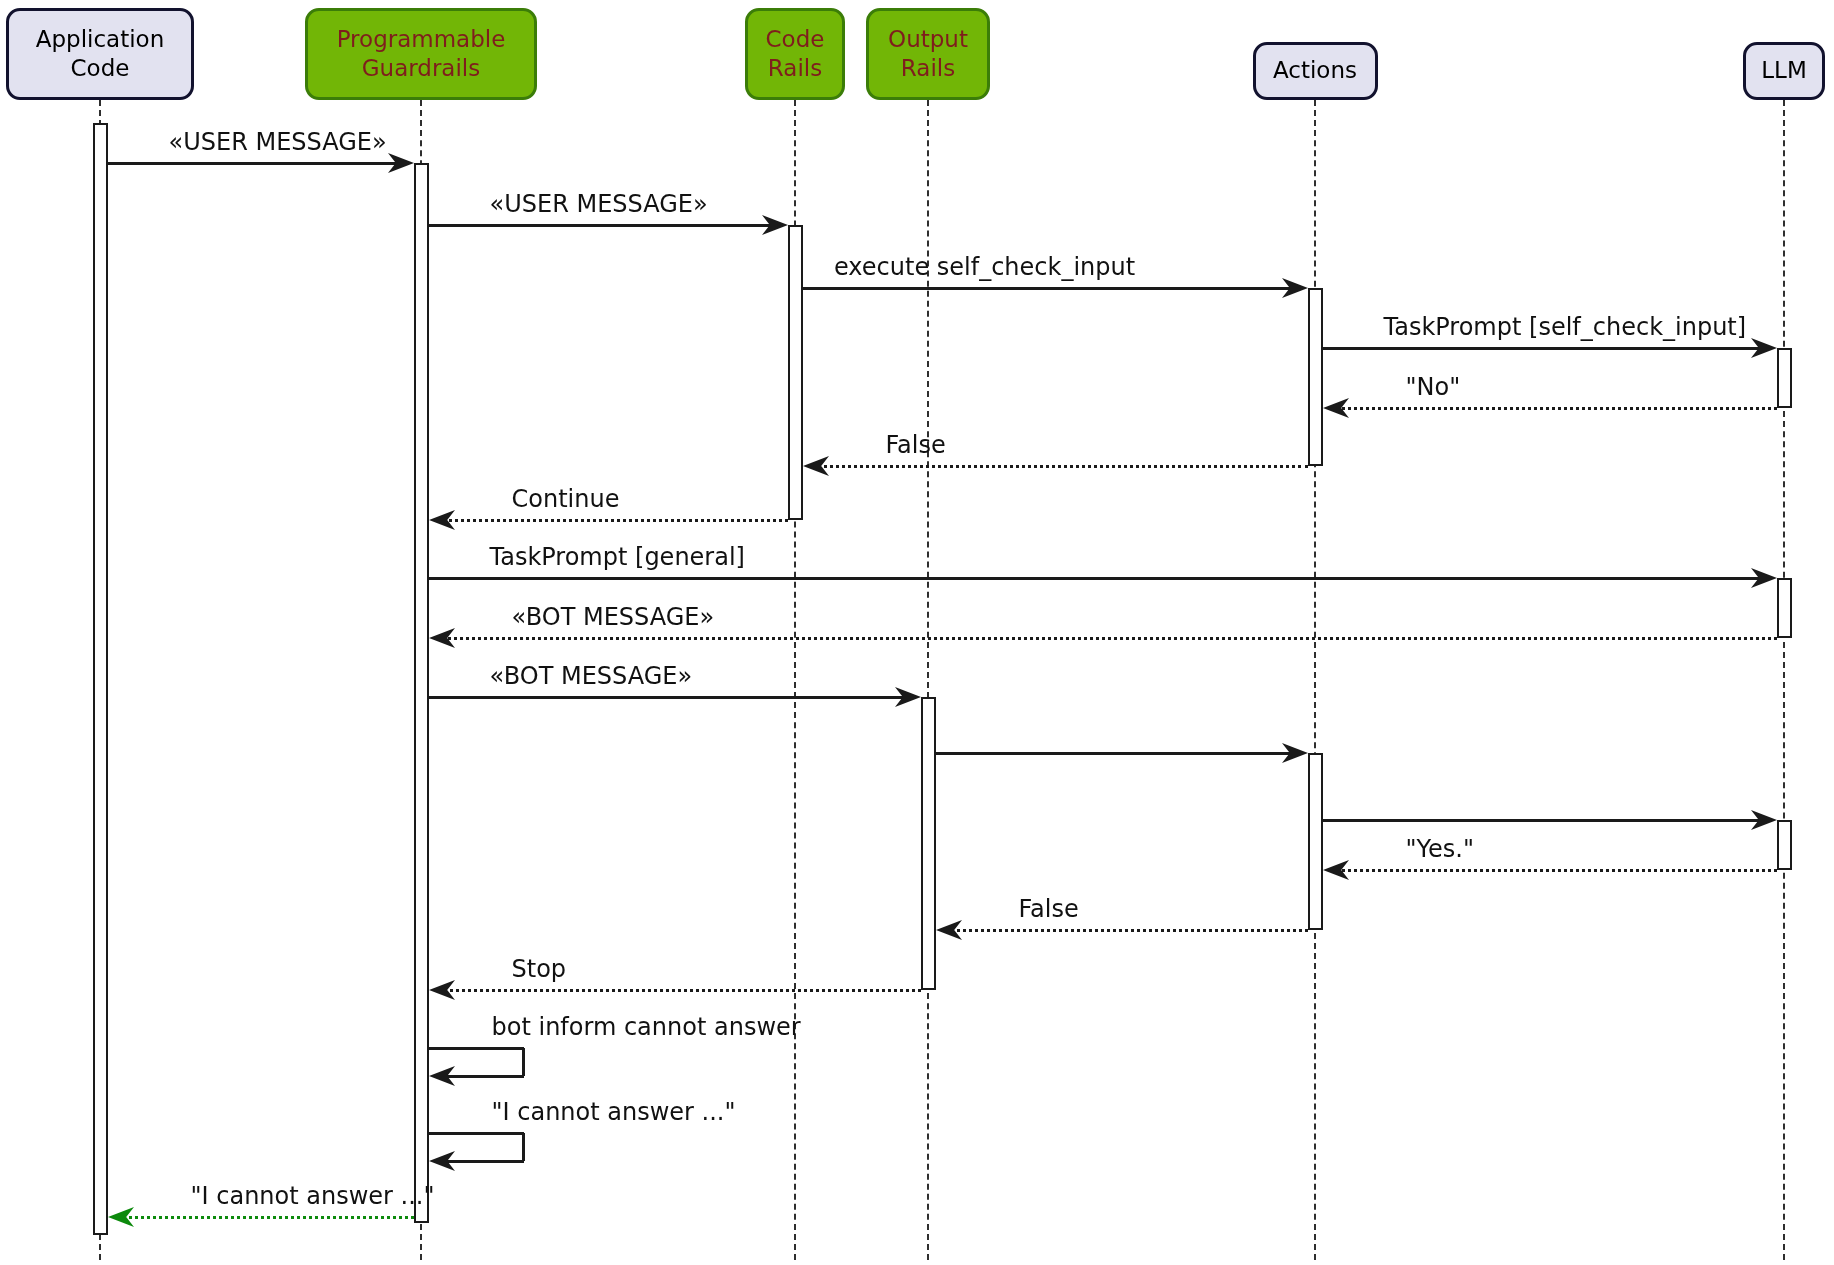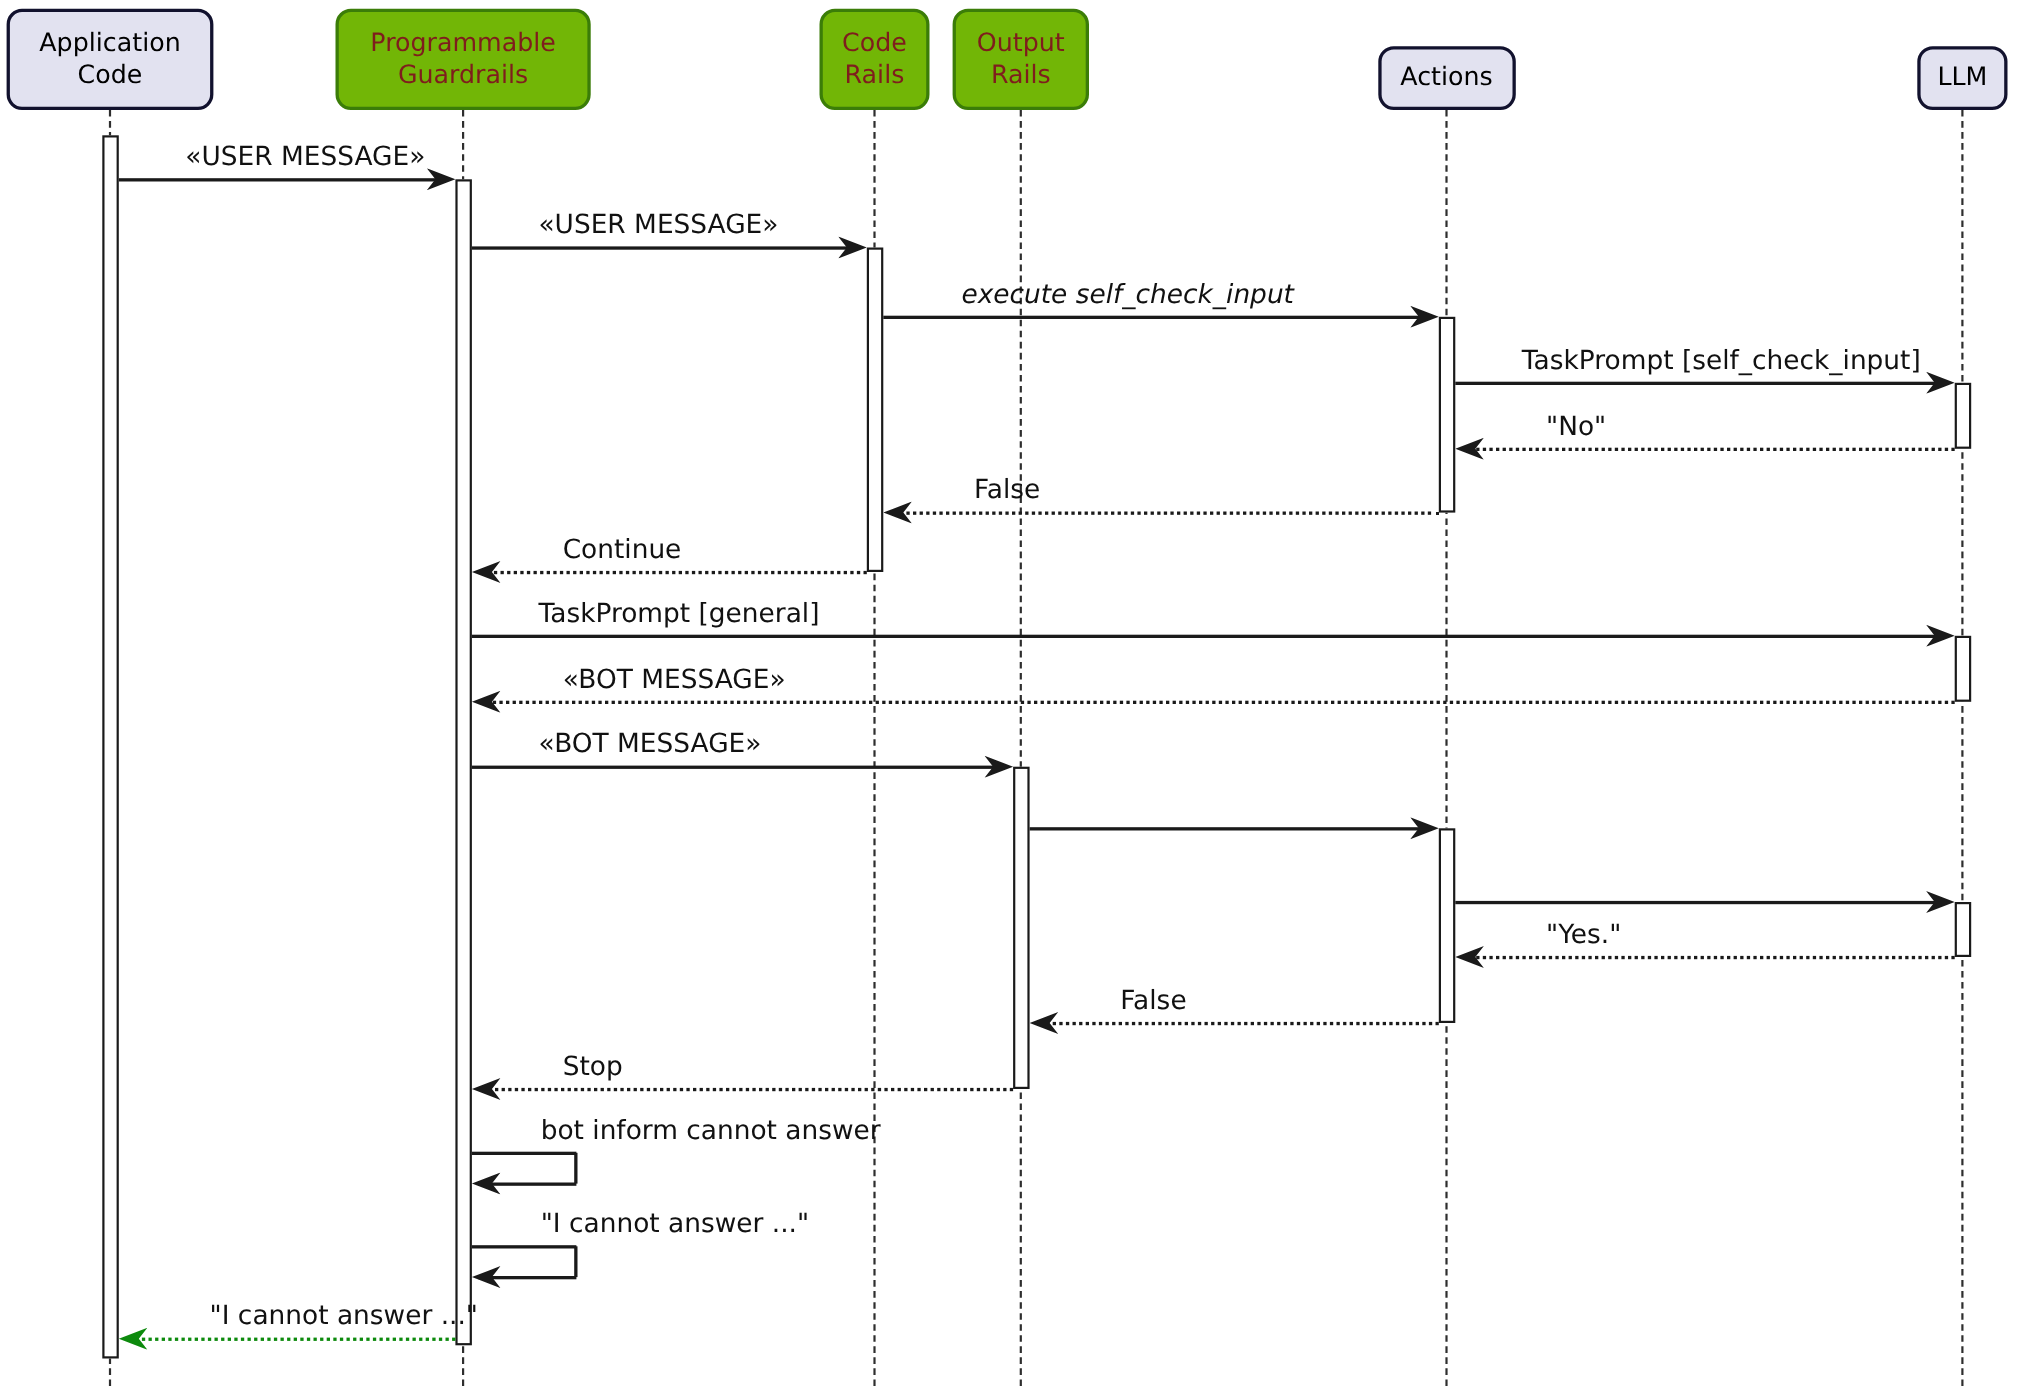--- a/index.html
+++ b/index.html
@@ -106,21 +106,21 @@
     <div class="msg-label" style="left: 123.5px; top: 127px;">«USER MESSAGE»</div>
     <div class="msg-line solid" style="left: 428.5px; top: 224px; width: 351px;"></div>
     <svg width="26" height="20" class="arrowhead" style="position: absolute; left: 761.5px; top: 215px; z-index: 3;">
       <polygon points="0,0 26,10 0,20 7.8,10" fill="#1A1A1A"></polygon>
     </svg>
     <div class="msg-label" style="left: 444.5px; top: 189px;">«USER MESSAGE»</div>
     <div class="msg-line solid" style="left: 802.5px; top: 287px; width: 497px;"></div>
     <svg width="26" height="20" class="arrowhead" style="position: absolute; left: 1281.5px; top: 278px; z-index: 3;">
       <polygon points="0,0 26,10 0,20 7.8,10" fill="#1A1A1A"></polygon>
     </svg>
-    <div class="msg-label" style="left: 829px; top: 252px; font-style: italic;">execute self_check_input</div>
+    <div class="msg-label" style="left: 789px; top: 252px;">execute self_check_input</div>
     <div class="msg-line solid" style="left: 1322.5px; top: 347px; width: 446px;"></div>
     <svg width="26" height="20" class="arrowhead" style="position: absolute; left: 1750.5px; top: 338px; z-index: 3;">
       <polygon points="0,0 26,10 0,20 7.8,10" fill="#1A1A1A"></polygon>
     </svg>
     <div class="msg-label" style="left: 1338.5px; top: 312px;">TaskPrompt [self_check_input]</div>
     <div class="msg-line dotted" style="left: 1330.5px; top: 407px; width: 446px;"></div>
     <svg width="26" height="20" class="arrowhead" style="position: absolute; left: 1322.5px; top: 398px; z-index: 3;">
       <polygon points="26,0 0,10 26,20 18.2,10" fill="#1A1A1A"></polygon>
     </svg>
     <div class="msg-label" style="left: 1360.5px; top: 372px;">"No"</div>

